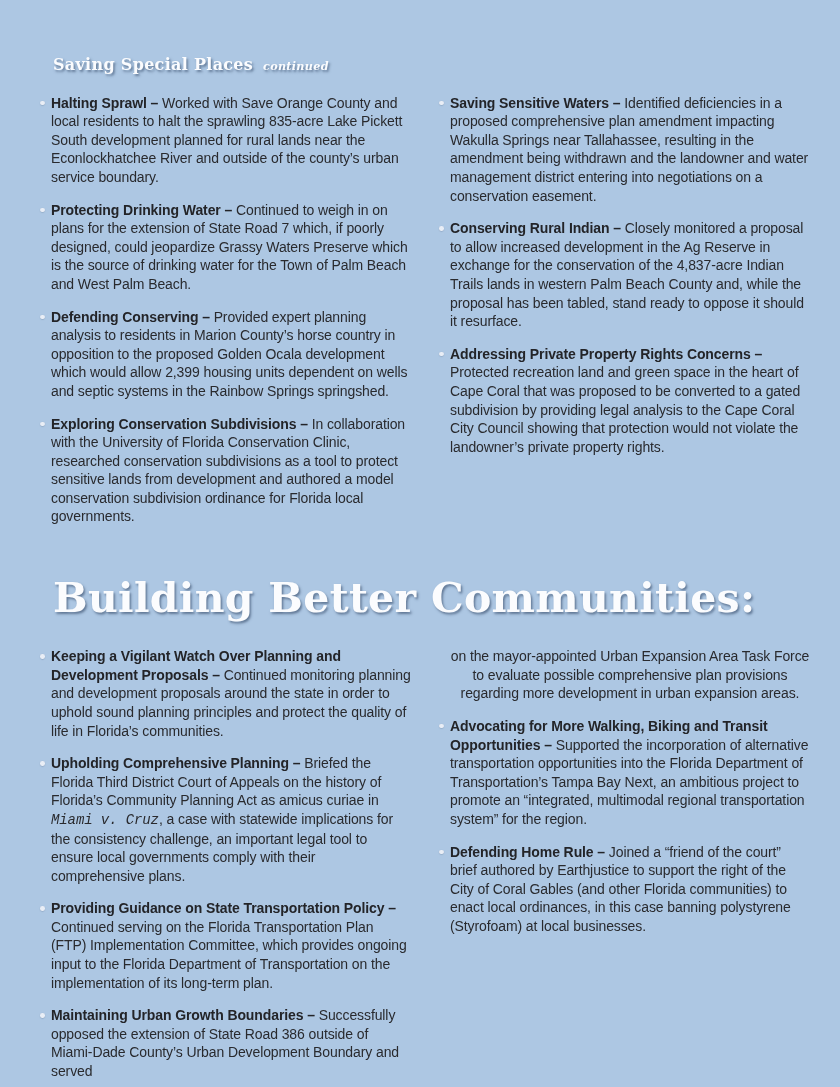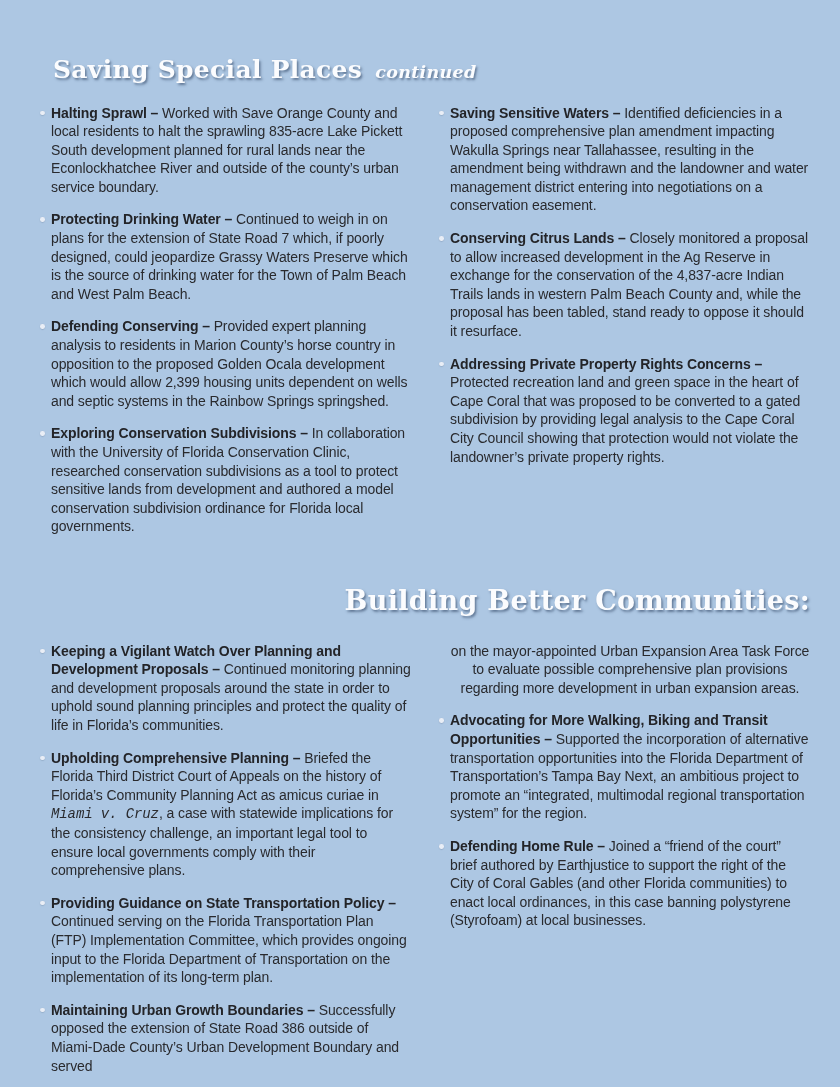--- a/index.html
+++ b/index.html
@@ -17,22 +17,22 @@
     padding: 56px 30px 0 42px;
   }
   .section-title {
     font-family: "DejaVu Serif", "Liberation Serif", serif;
     font-weight: 700;
     color: #fbfcfe;
     text-shadow: 1.5px 2px 2.5px rgba(35,55,85,0.55);
     margin: 0 0 20px 11px;
     letter-spacing: 0.3px;
   }
-  .section-title.small { font-size: 25px; line-height: 1.1; }
-  .section-title.large { font-size: 27px; line-height: 1.1; text-align: right; }
+  .section-title.small { font-size: 16px; line-height: 1.1; }
+  .section-title.large { font-size: 41px; line-height: 1.1; }
   .section-title em {
     font-style: italic;
     font-weight: 600;
     font-size: 0.7em;
     margin-left: 4px;
   }
   .columns {
     display: grid;
     grid-template-columns: 1fr 1fr;
     column-gap: 30px;
@@ -91,21 +91,21 @@
             <p><strong>Exploring Conservation Subdivisions – </strong>In collaboration with the University of Florida Conservation Clinic, researched conservation subdivisions as a tool to protect sensitive lands from development and authored a model conservation subdivision ordinance for Florida local governments.</p>
           </div>
         </div>
       <div class="col">
           <div class="item">
             <span class="bullet"></span>
             <p><strong>Saving Sensitive Waters – </strong>Identified deficiencies in a proposed comprehensive plan amendment impacting Wakulla Springs near Tallahassee, resulting in the amendment being withdrawn and the landowner and water management district entering into negotiations on a conservation easement.</p>
           </div>
           <div class="item">
             <span class="bullet"></span>
-            <p><strong>Conserving Citrus Lands – </strong>Closely monitored a proposal to allow increased development in the Ag Reserve in exchange for the conservation of the 4,837-acre Indian Trails lands in western Palm Beach County and, while the proposal has been tabled, stand ready to oppose it should it resurface.</p>
+            <p><strong>Conserving Rural Indian – </strong>Closely monitored a proposal to allow increased development in the Ag Reserve in exchange for the conservation of the 4,837-acre Indian Trails lands in western Palm Beach County and, while the proposal has been tabled, stand ready to oppose it should it resurface.</p>
           </div>
           <div class="item">
             <span class="bullet"></span>
             <p><strong>Addressing Private Property Rights Concerns – </strong>Protected recreation land and green space in the heart of Cape Coral that was proposed to be converted to a gated subdivision by providing legal analysis to the Cape Coral City Council showing that protection would not violate the landowner’s private property rights.</p>
           </div>
         </div>
     </div>
   </section>
 
   <section class="section-2">

